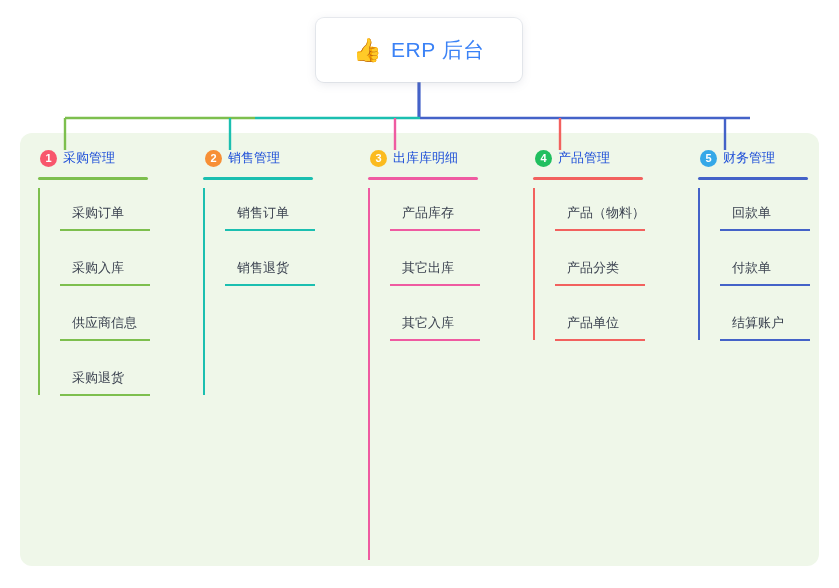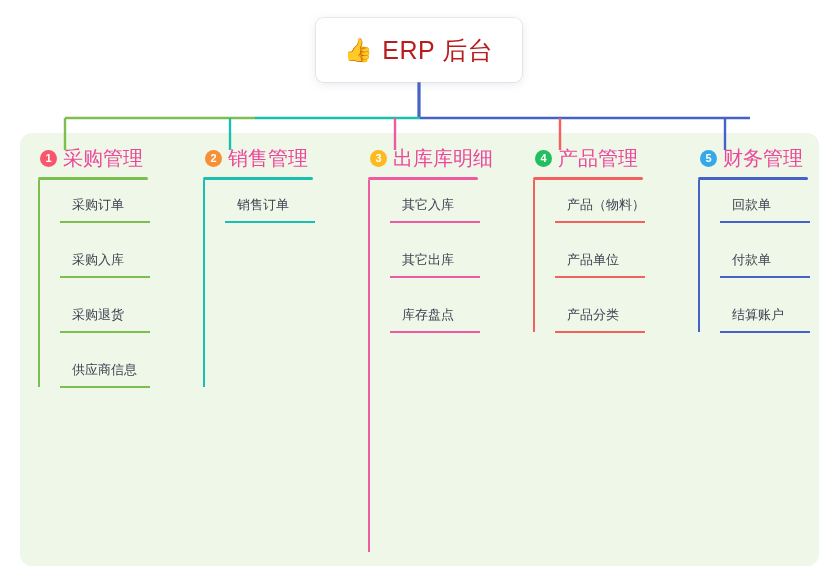--- a/index.html
+++ b/index.html
@@ -19,21 +19,21 @@
     width:206px;height:64px;
     background:#ffffff;
     border-radius:8px;
     box-shadow:0 2px 10px rgba(120,130,150,.18), 0 0 0 1px rgba(200,208,218,.35);
     display:flex;align-items:center;justify-content:center;
     box-sizing:border-box;
   }
   .root-inner{display:flex;align-items:center;gap:9px;}
   .root-emoji{font-size:23px;line-height:1;}
   .root-text{
-    font-size:25px;color:#b91c1c;letter-spacing:.5px;white-space:nowrap;
+    font-size:21px;color:#3b82f6;letter-spacing:.5px;white-space:nowrap;
   }
 
   
   .panel{
     position:absolute;
     left:20px;top:133px;
     width:799px;height:433px;
     background:#eff7e9;
     border-radius:12px;
   }
@@ -42,25 +42,25 @@
   svg.wires{position:absolute;left:0;top:0;width:839px;height:588px;pointer-events:none;}
 
   
   .col{position:absolute;top:146px;width:150px;}
   .col-head{display:flex;align-items:center;gap:6px;height:24px;padding-left:2px;}
   .badge{
     width:17px;height:17px;border-radius:50%;
     color:#fff;font-size:11px;line-height:17px;text-align:center;
     flex:0 0 17px;font-weight:bold;
   }
-  .col-title{font-size:20px;color:#ec4899;white-space:nowrap;}
+  .col-title{font-size:13px;color:#1d4ed8;white-space:nowrap;}
   .col-rule{height:3px;border-radius:2px;margin-top:7px;width:110px;}
 
   
-  .leaves{position:relative;margin-top:0;padding-left:22px;}
+  .leaves{position:relative;margin-top:8px;padding-left:22px;}
   .leaf{
     position:relative;height:55px;
   }
   .leaf-label{
     position:absolute;left:12px;top:16px;
     font-size:13px;color:#3b4250;white-space:nowrap;
   }
   .leaf-rule{
     position:absolute;left:0;top:41px;
     width:90px;height:1.6px;
@@ -106,85 +106,89 @@
           <div class="spine" style="background: rgb(125, 191, 78); height: 207px;"></div>
           <div class="leaf">
             <div class="leaf-label">采购订单</div>
             <div class="leaf-rule" style="background: rgb(125, 191, 78);"></div>
           </div>
           <div class="leaf">
             <div class="leaf-label">采购入库</div>
             <div class="leaf-rule" style="background: rgb(125, 191, 78);"></div>
           </div>
           <div class="leaf">
+            <div class="leaf-label">供应商信息</div>
+            <div class="leaf-rule" style="background: rgb(125, 191, 78);"></div>
+          </div>
+          <div class="leaf">
             <div class="leaf-label">采购退货</div>
-            <div class="leaf-rule" style="background: rgb(125, 191, 78);"></div>
-          </div>
-          <div class="leaf">
-            <div class="leaf-label">供应商信息</div>
             <div class="leaf-rule" style="background: rgb(125, 191, 78);"></div>
           </div>
         </div>
       </div>
       <div class="col" style="left: 203px;">
         <div class="col-head">
           <div class="badge" style="background: rgb(247, 143, 53);">2</div>
           <div class="col-title">销售管理</div>
         </div>
         <div class="col-rule" style="background: rgb(27, 191, 176);"></div>
         <div class="leaves">
           <div class="spine" style="background: rgb(27, 191, 176); height: 207px;"></div>
           <div class="leaf">
             <div class="leaf-label">销售订单</div>
             <div class="leaf-rule" style="background: rgb(27, 191, 176);"></div>
           </div>
+          <div class="leaf">
+            <div class="leaf-label">销售退货</div>
+            <div class="leaf-rule" style="background: rgb(27, 191, 176);"></div>
+          </div>
         </div>
       </div>
       <div class="col" style="left: 368px;">
         <div class="col-head">
           <div class="badge" style="background: rgb(251, 187, 31);">3</div>
           <div class="col-title">出库库明细</div>
         </div>
         <div class="col-rule" style="background: rgb(239, 91, 161);"></div>
         <div class="leaves">
           <div class="spine" style="background: rgb(239, 91, 161); height: 372px;"></div>
           <div class="leaf">
+            <div class="leaf-label">产品库存</div>
+            <div class="leaf-rule" style="background: rgb(239, 91, 161);"></div>
+          </div>
+          <div class="leaf">
+            <div class="leaf-label">其它出库</div>
+            <div class="leaf-rule" style="background: rgb(239, 91, 161);"></div>
+          </div>
+          <div class="leaf">
             <div class="leaf-label">其它入库</div>
             <div class="leaf-rule" style="background: rgb(239, 91, 161);"></div>
           </div>
-          <div class="leaf">
-            <div class="leaf-label">其它出库</div>
-            <div class="leaf-rule" style="background: rgb(239, 91, 161);"></div>
-          </div>
-          <div class="leaf">
-            <div class="leaf-label">库存盘点</div>
-            <div class="leaf-rule" style="background: rgb(239, 91, 161);"></div>
-          </div>
         </div>
       </div>
       <div class="col" style="left: 533px;">
         <div class="col-head">
           <div class="badge" style="background: rgb(33, 191, 95);">4</div>
           <div class="col-title">产品管理</div>
         </div>
         <div class="col-rule" style="background: rgb(242, 97, 94);"></div>
         <div class="leaves">
           <div class="spine" style="background: rgb(242, 97, 94); height: 152px;"></div>
           <div class="leaf">
             <div class="leaf-label">产品（物料）</div>
             <div class="leaf-rule" style="background: rgb(242, 97, 94);"></div>
           </div>
           <div class="leaf">
+            <div class="leaf-label">产品分类</div>
+            <div class="leaf-rule" style="background: rgb(242, 97, 94);"></div>
+          </div>
+          <div class="leaf">
             <div class="leaf-label">产品单位</div>
             <div class="leaf-rule" style="background: rgb(242, 97, 94);"></div>
           </div>
-          <div class="leaf">
-            <div class="leaf-label">产品分类</div>
-            <div class="leaf-rule" style="background: rgb(242, 97, 94);"></div>
-          </div>
         </div>
       </div>
       <div class="col" style="left: 698px;">
         <div class="col-head">
           <div class="badge" style="background: rgb(53, 168, 232);">5</div>
           <div class="col-title">财务管理</div>
         </div>
         <div class="col-rule" style="background: rgb(68, 98, 200);"></div>
         <div class="leaves">
           <div class="spine" style="background: rgb(68, 98, 200); height: 152px;"></div>

